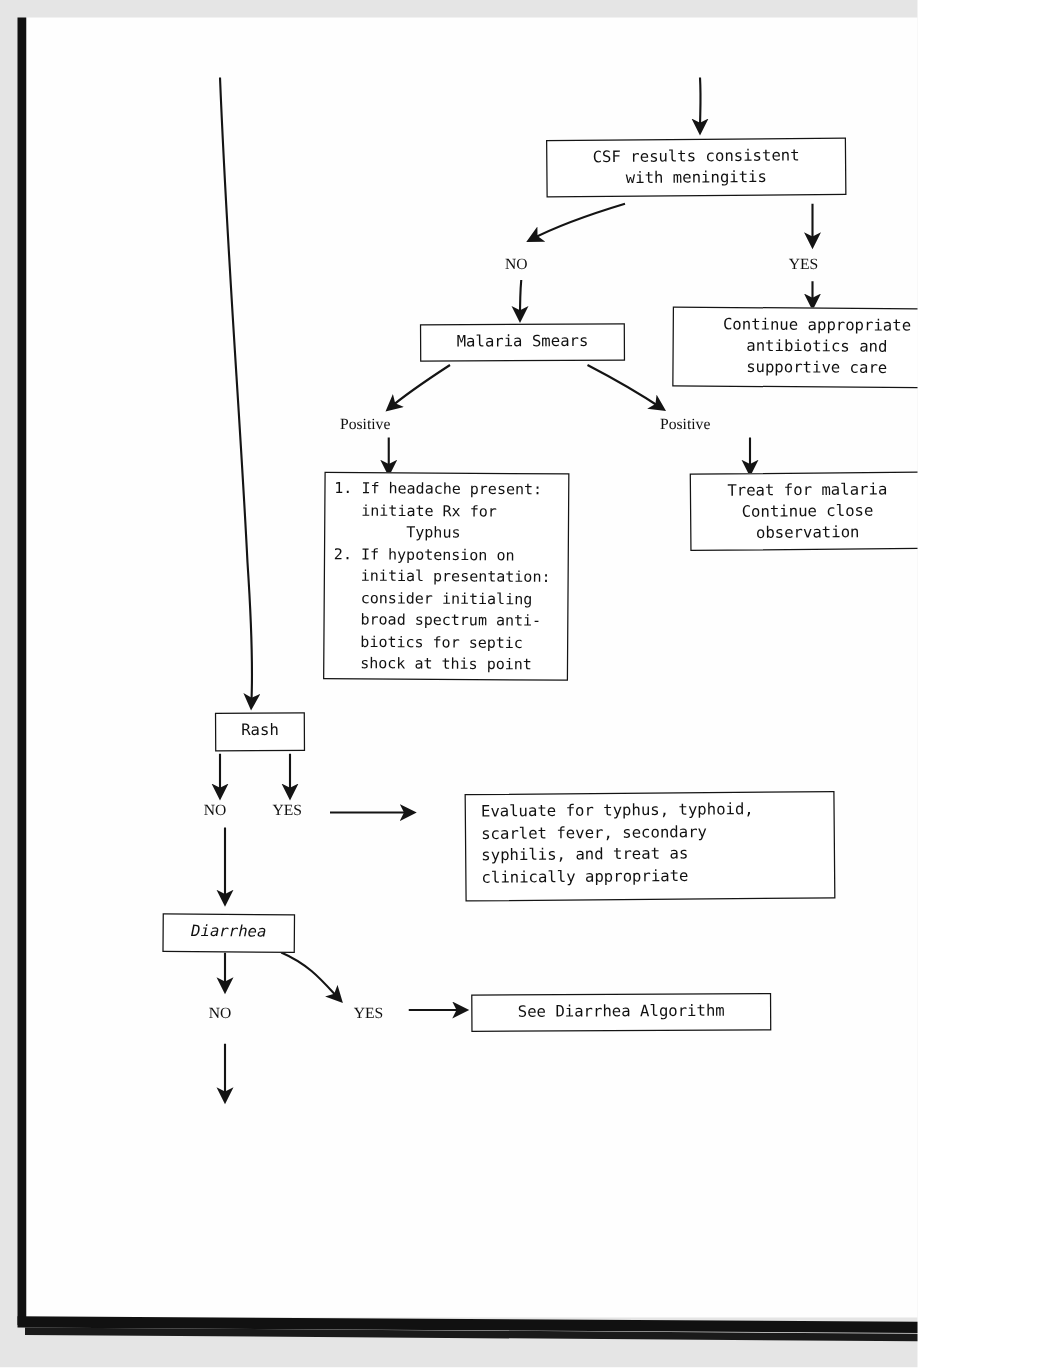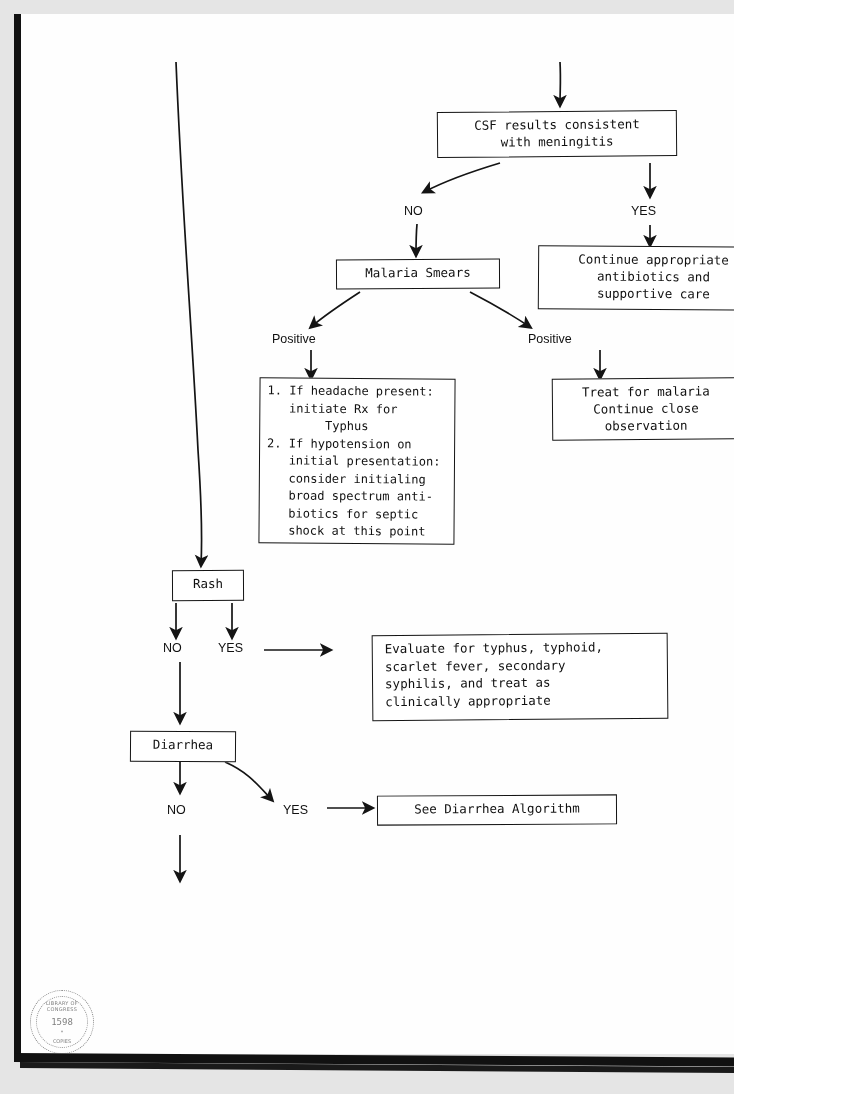--- a/index.html
+++ b/index.html
@@ -63,21 +63,21 @@
   .node.skew2 { transform: rotate(0.4deg); }
   .node.skew3 { transform: rotate(-0.3deg); }
   .node.listbox {
     text-align: left;
     white-space: pre;
     line-height: 17.5px;
   }
 
   .label {
     position: absolute;
-    font-family: Liberation Sans, sans-serif;
+    font-family: Liberation Serif, serif;
     font-size: 12.5px;
     color: #101010;
     white-space: nowrap;
   }
 
   svg.lines {
     position: absolute;
     left: 0; top: 0;
     width: 850px; height: 1094px;
     pointer-events: none;
@@ -204,33 +204,26 @@
    biotics for septic
    shock at this point</div>
 
   <div class="node skew3" style="left:172px; top:570px; width:72px; height:31px;">Rash</div>
 
   <div class="node skew1 listbox" style="left:372px; top:634px; width:296px; height:86px; padding-left:12px;">Evaluate for typhus, typhoid,
 scarlet fever, secondary
 syphilis, and treat as
 clinically appropriate</div>
 
-  <div class="node skew2" style="left:130px; top:731px; width:106px; height:31px;">Diarrhea</div>
+  <div class="node skew2" style="left:130px; top:731px; width:106px; height:31px;font-style:italic;">Diarrhea</div>
 
   <div class="node skew3" style="left:377px; top:795px; width:240px; height:30px;">See Diarrhea Algorithm</div>
 
   <div class="label" style="left:404px; top:204px;">NO</div>
   <div class="label" style="left:631px; top:204px;">YES</div>
   <div class="label" style="left:272px; top:332px;">Positive</div>
   <div class="label" style="left:528px; top:332px;">Positive</div>
   <div class="label" style="left:163px; top:641px;">NO</div>
   <div class="label" style="left:218px; top:641px;">YES</div>
   <div class="label" style="left:167px; top:803px;">NO</div>
   <div class="label" style="left:283px; top:803px;">YES</div>
 
-  <div class="stamp">
-    <div class="ring"></div>
-    <div class="t-top">LIBRARY  OF  CONGRESS</div>
-    <div class="t-mid">1598</div>
-    <div class="t-sub">*</div>
-    <div class="t-bot">COPIES</div>
-  </div>
 </div>
 
 </body></html>

